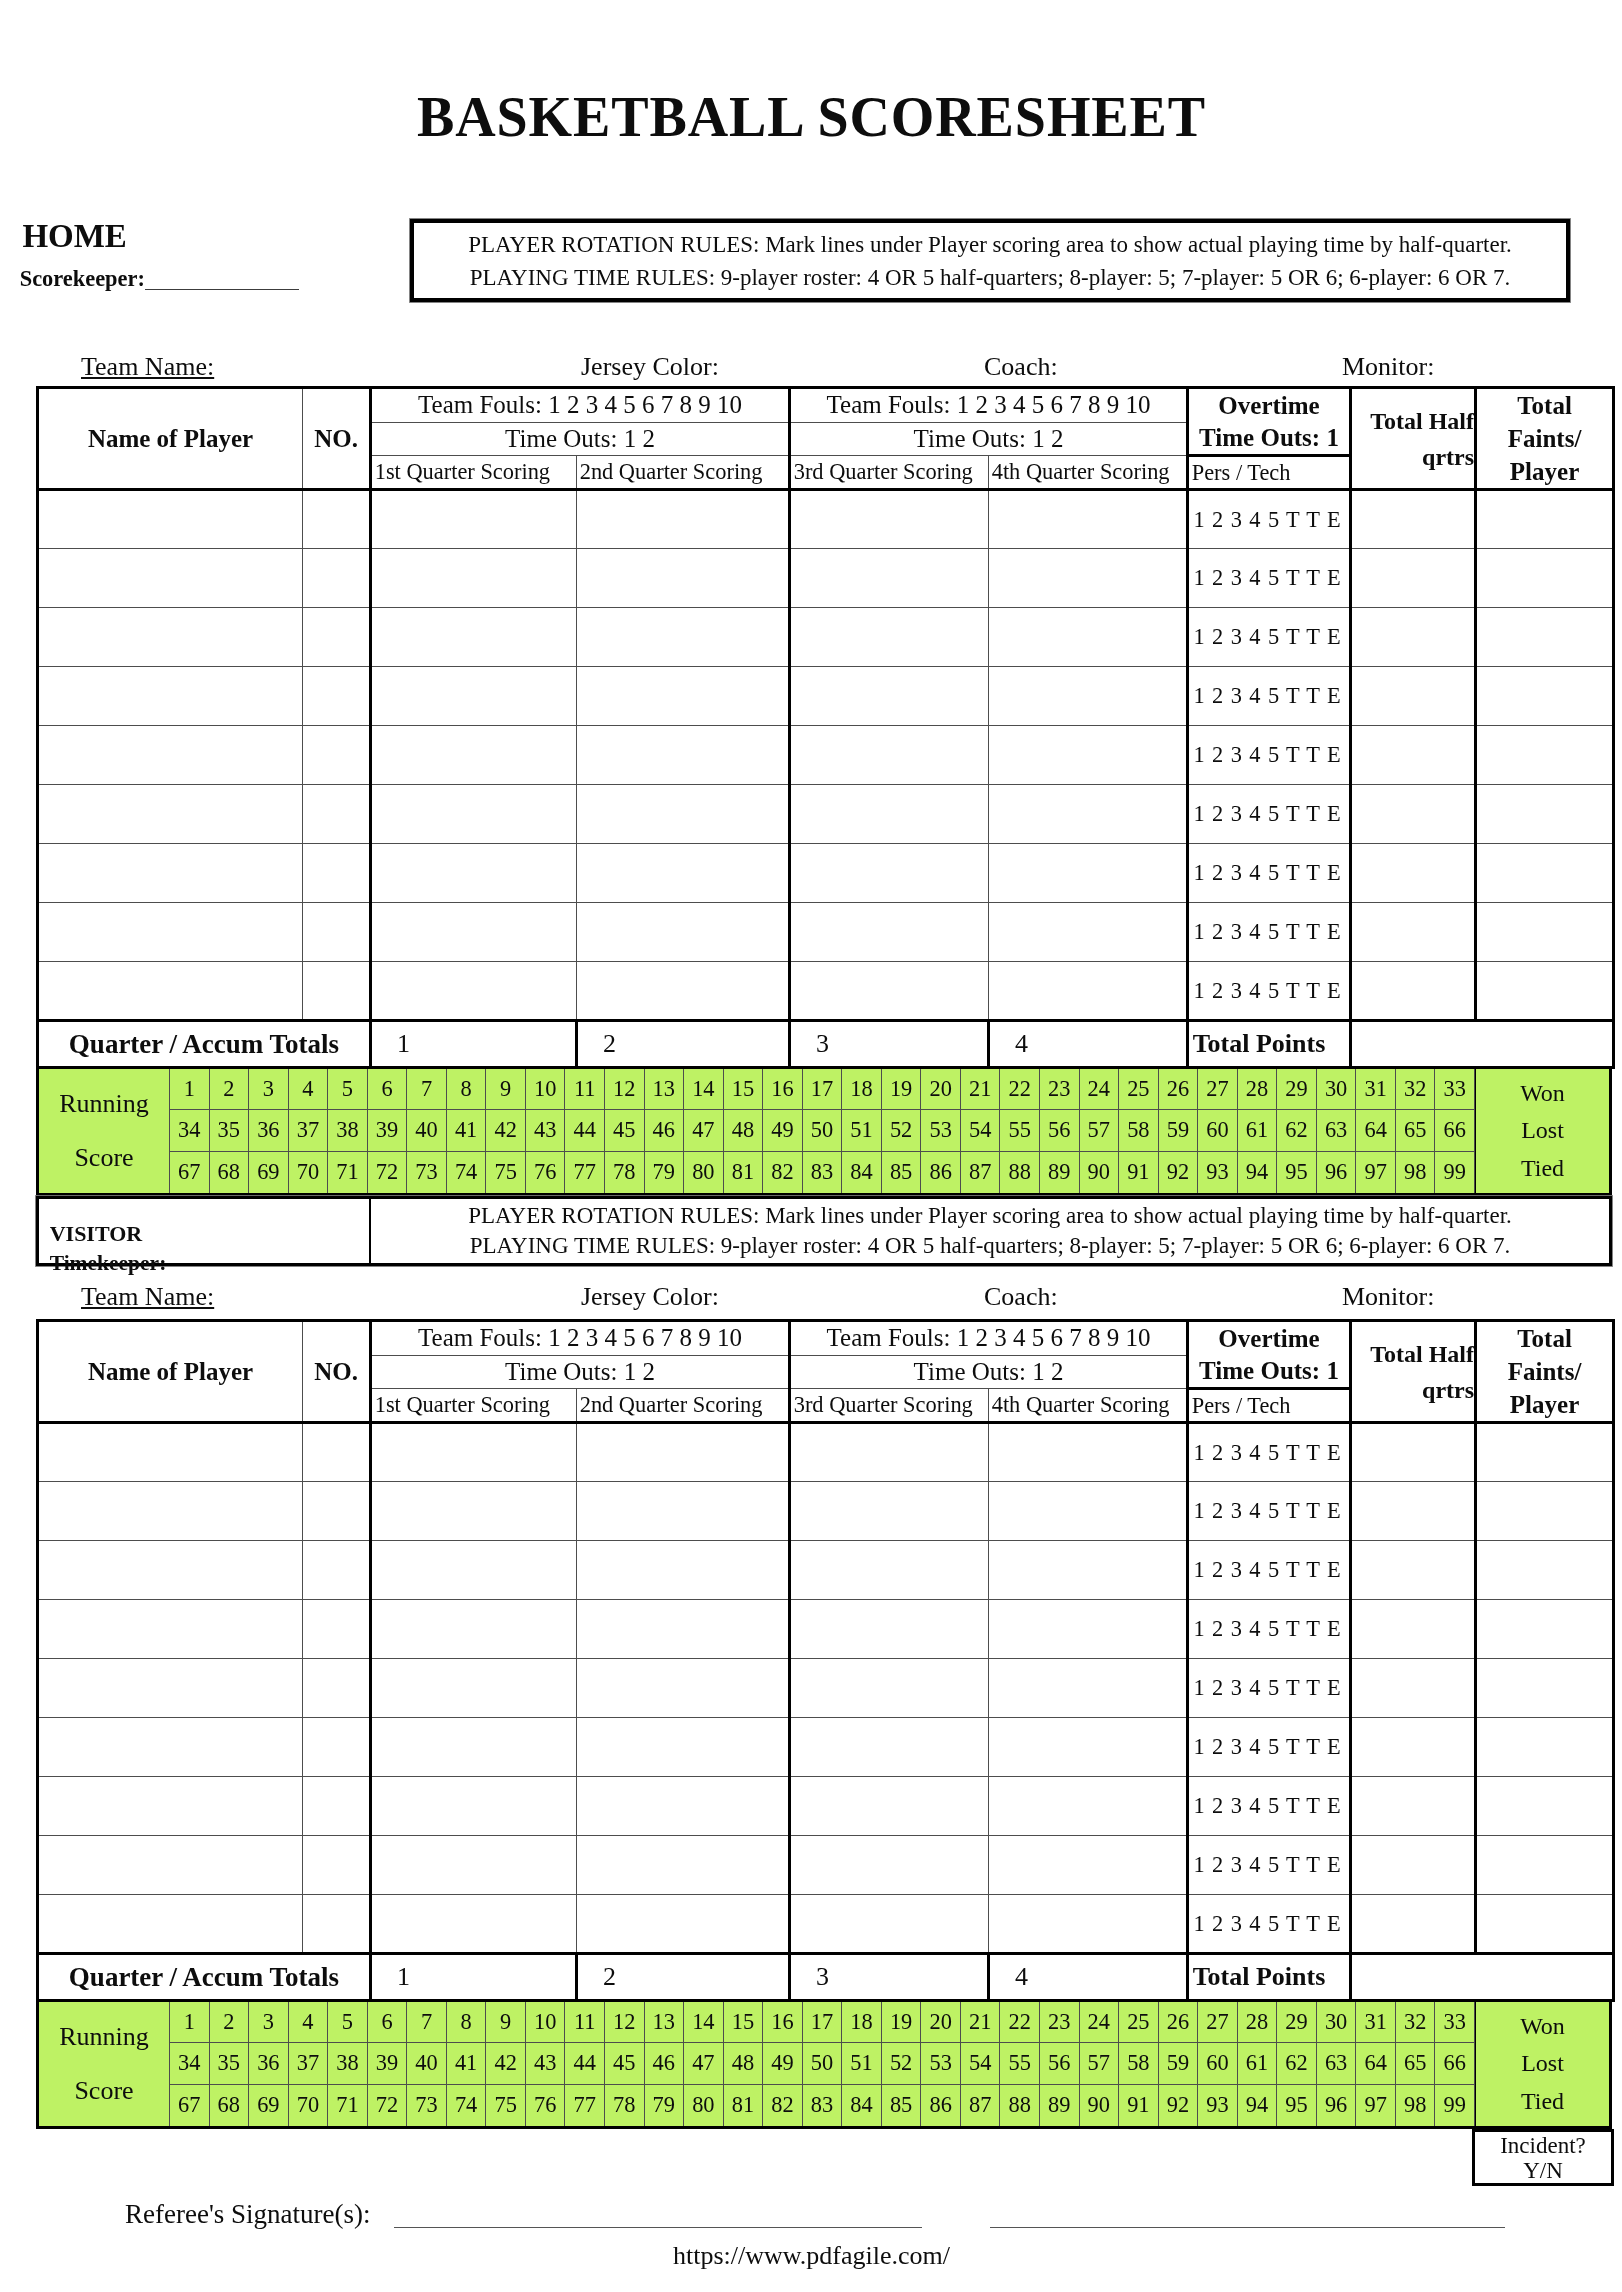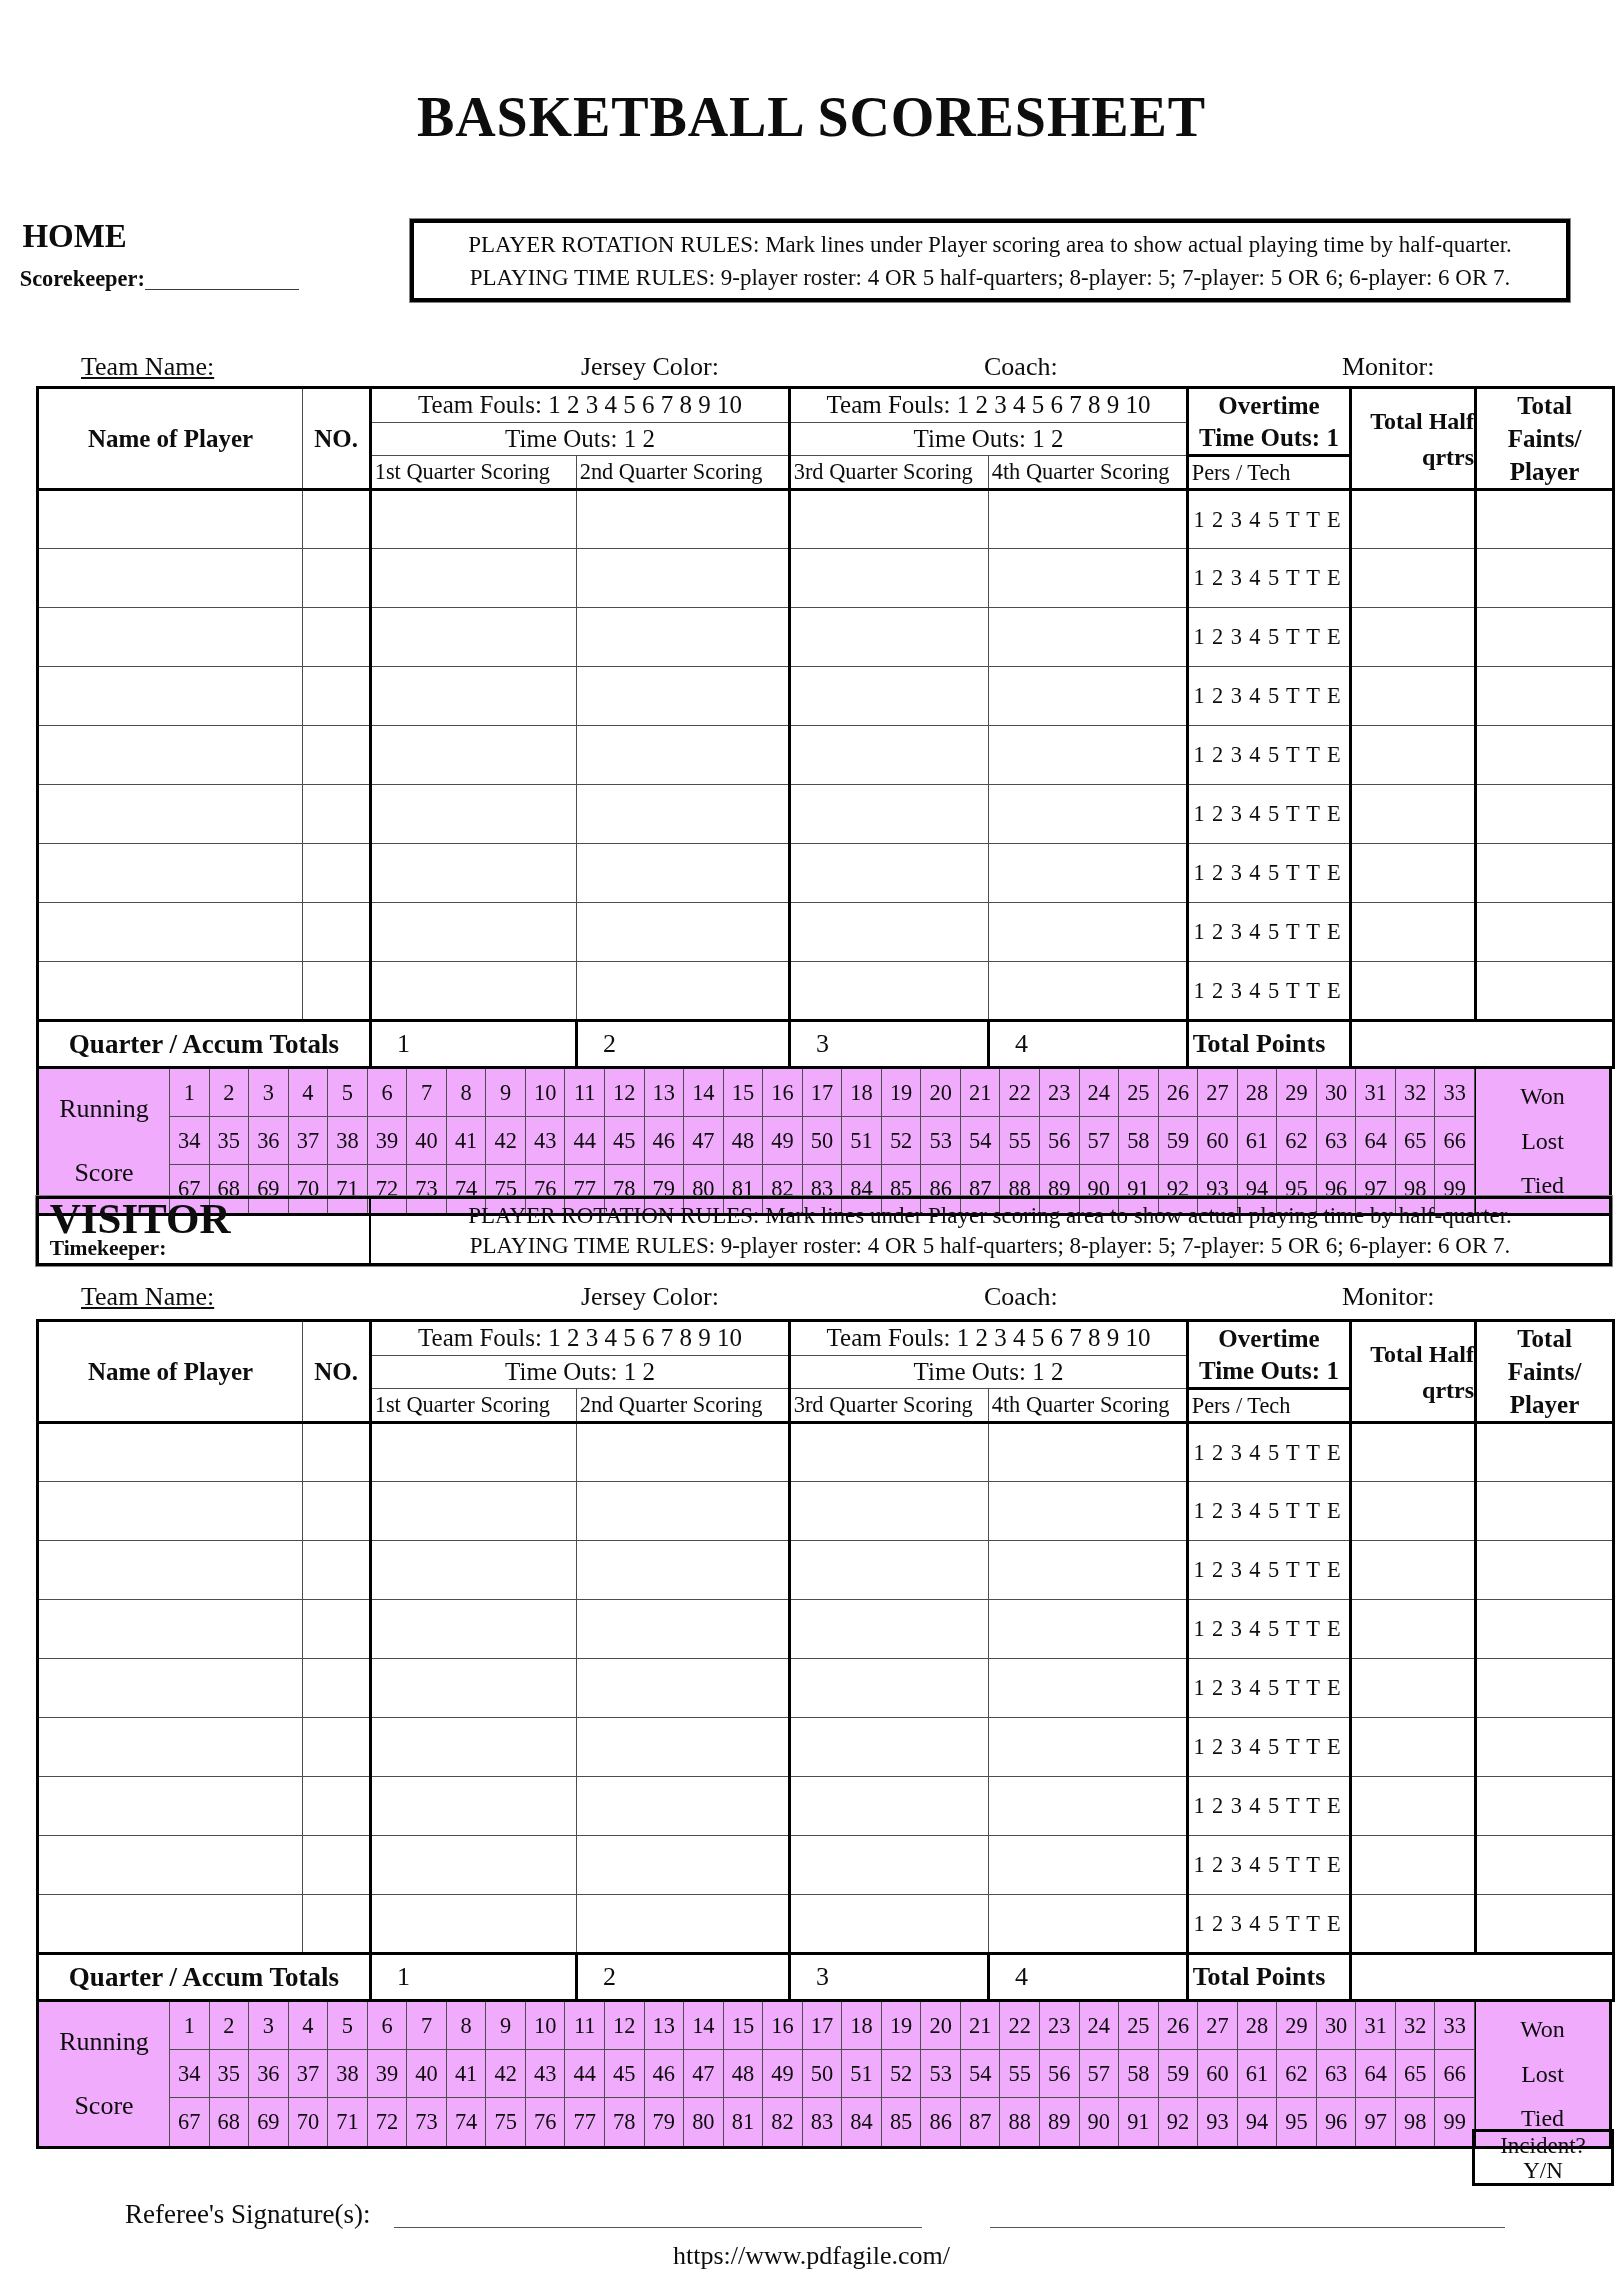--- a/index.html
+++ b/index.html
@@ -46,36 +46,36 @@
   td.h-ot { text-align:center; font-size:25px; font-weight:bold; line-height:32px; }
   td.h-thq { text-align:right; font-size:24px; font-weight:bold; line-height:36px; }
   td.h-tf { text-align:center; font-size:25px; font-weight:bold; line-height:33px; }
   td.c-fouls { font-size:22.4px; padding-left:4.5px; white-space:nowrap; letter-spacing:0.9px; }
   td.t-label { text-align:center; font-size:27px; font-weight:bold; }
   td.t-num { font-size:26px; padding-left:25px; }
   td.t-points { font-size:26px; font-weight:bold; padding-left:3.6px;margin-top:36px; }
 
   
   .rs-grid {
-    left:36px; width:1576px; height:150px; border:3.6px solid #000; background:#f0abfc;
+    left:36px; width:1576px; height:130px; border:3.6px solid #000; background:#bef264;
     display:grid; grid-template-columns:131px repeat(33,1fr) 134px; grid-template-rows:repeat(3,1fr);
   }
   .rs-label { grid-column:1; grid-row:1/4; border-right:0.9px solid #4d4d4d;
     display:flex; flex-direction:column; justify-content:space-around; align-items:center;
     font-size:26px; padding:7.2px 0; }
   .rs-wlt { grid-column:35; grid-row:1/4; border-left:1.8px solid #000;
     display:flex; flex-direction:column; justify-content:space-around; align-items:center;
     font-size:24px; padding:5.4px 0; }
   .rs-grid .num { border-right:0.9px solid #4d4d4d; display:flex; align-items:center; justify-content:center; font-size:22.4px; }
   .rs-grid .num.r0, .rs-grid .num.r1 { border-bottom:0.9px solid #4d4d4d; }
 
   
   .visitor-box { top:1196px; left:36px; width:1576px; height:70px; border:3.6px solid #000; display:flex; box-shadow:0 0 0 0.9px #777; }
   .vb-left { width:332px; border-right:2.7px solid #000; padding:1.8px 0 0 10.7px; }
-  .vb-left .vname { font-size:43px; font-weight:bold; line-height:36px; }
+  .vb-left .vname { font-size:22px; font-weight:bold; line-height:36px;margin-top:15px; }
   .vb-left .voff  { font-size:21.5px; font-weight:bold; line-height:23px; }
   .vb-right { flex:1; display:flex; flex-direction:column; justify-content:center; align-items:center;
     font-size:23px; line-height:30px; text-align:center; }
 
   
   .incident-box { top:2129px; left:1472px; width:142px; height:57px; border:3.6px solid #000;
     display:flex; flex-direction:column; justify-content:center; align-items:center; font-size:23px; line-height:25px; }
   .referee-label { top:2199px; left:125px; font-size:27px; }
   .sig-line { top:2203px; height:25px; border-bottom:1.8px solid #555; }
   .sig1 { left:394px; width:528px; } .sig2 { left:990px; width:515px; }

